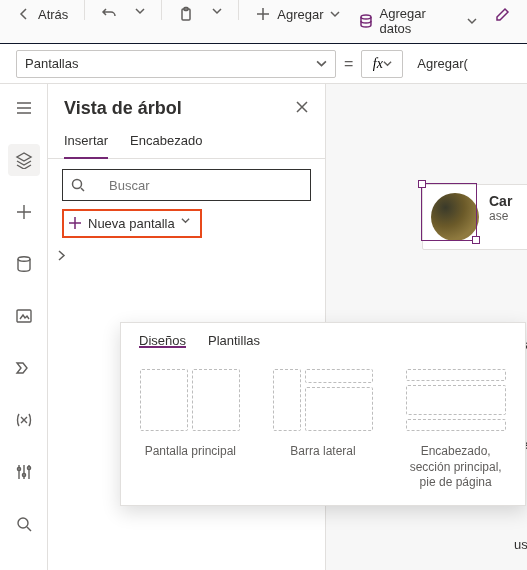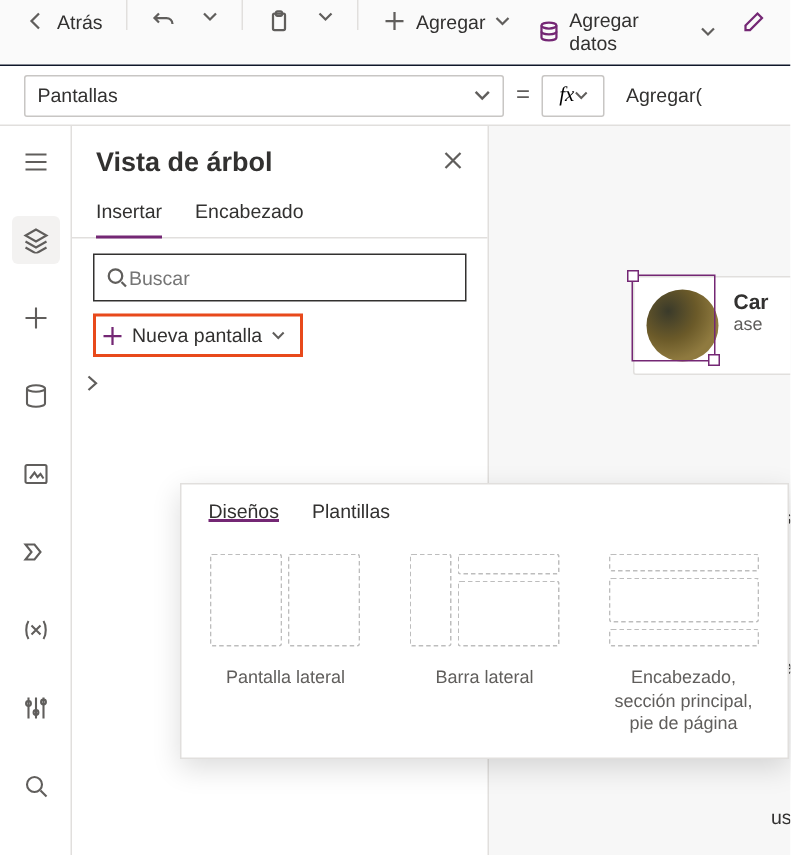--- a/index.html
+++ b/index.html
@@ -36,25 +36,25 @@
   .panel { width: 278px; border-right: 1px solid #e1dfdd; position: relative; background: #fff; }
   .panelhdr { display: flex; align-items: center; justify-content: space-between; padding: 14px 16px 8px 16px; }
   .panelhdr h2 { font-size: 18px; font-weight: 600; }
   .panelhdr .close { cursor: pointer; }
   .panelhdr .close svg { width: 14px; height: 14px; stroke: #605e5c; stroke-width: 1.5; }
   .paneltabs { display: flex; gap: 22px; padding: 0 16px; border-bottom: 1px solid #e1dfdd; }
   .paneltabs .t { padding: 6px 0 10px 0; font-size: 13px; color: #605e5c; cursor: pointer; position: relative; }
   .paneltabs .t.active { color: #323130; }
   .paneltabs .t.active::after { content: ""; position: absolute; left: 0; right: 0; bottom: -1px; height: 2px; background: #742774; }
   .panelbody { padding: 10px 14px; }
-  .search { height: 32px; border: 1px solid #323130; display: flex; align-items: center; padding: 0 8px; gap: 1px; }
+  .search { height: 32px; border: 1px solid #323130; display: flex; align-items: center; padding: 0 8px; gap: 24px; }
   .search svg { width: 14px; height: 14px; stroke: #605e5c; stroke-width: 1.5; fill: none; }
   .search input { border: none; outline: none; flex: 1; font-size: 13px; }
   .newbtn-wrap { margin-top: 8px; display: inline-flex; border: 2px solid #e8491b; padding: 0; }
-  .newbtn { display: flex; align-items: center; gap: 6px; padding: 5px 10px 5px 4px; cursor: pointer; }
+  .newbtn { display: flex; align-items: flex-start; gap: 6px; padding: 5px 10px 5px 4px; cursor: pointer; }
   .newbtn svg.plus { width: 14px; height: 14px; stroke: #742774; stroke-width: 1.5; }
   .newbtn svg.chev { width: 9px; height: 9px; stroke: #605e5c; stroke-width: 1.5; fill: none; }
   .list-row { display: flex; align-items: center; padding: 6px 4px; gap: 6px; cursor: pointer; margin-left: -10px; }
   .list-row svg { width: 11px; height: 11px; stroke: #605e5c; stroke-width: 1.5; fill: none; }
 
   
   .flyout { position: absolute; left: 120px; top: 322px; width: 406px; background: #fff; border: 1px solid #e1dfdd; box-shadow: 0 6px 18px rgba(0,0,0,.14); z-index: 10; }
   .flytabs { display: flex; gap: 22px; padding: 10px 18px 0 18px; }
   .flytabs .ft { font-size: 13px; color: #605e5c; cursor: pointer; position: relative; }
   .flytabs .ft.active { color: #742774; }
@@ -288,21 +288,21 @@
     <div class="ft"><span>Plantillas</span></div>
   </div>
   <div class="gallery">
     <div class="tile">
       <div class="thumb">
           <div class="th-split">
             <div></div>
             <div></div>
           </div>
         </div>
-      <div class="cap">Pantalla lateral</div>
+      <div class="cap">Pantalla principal</div>
     </div>
     <div class="tile">
       <div class="thumb">
           <div class="th-side">
             <div class="a"></div>
             <div class="b">
               <div></div>
               <div></div>
             </div>
           </div>

